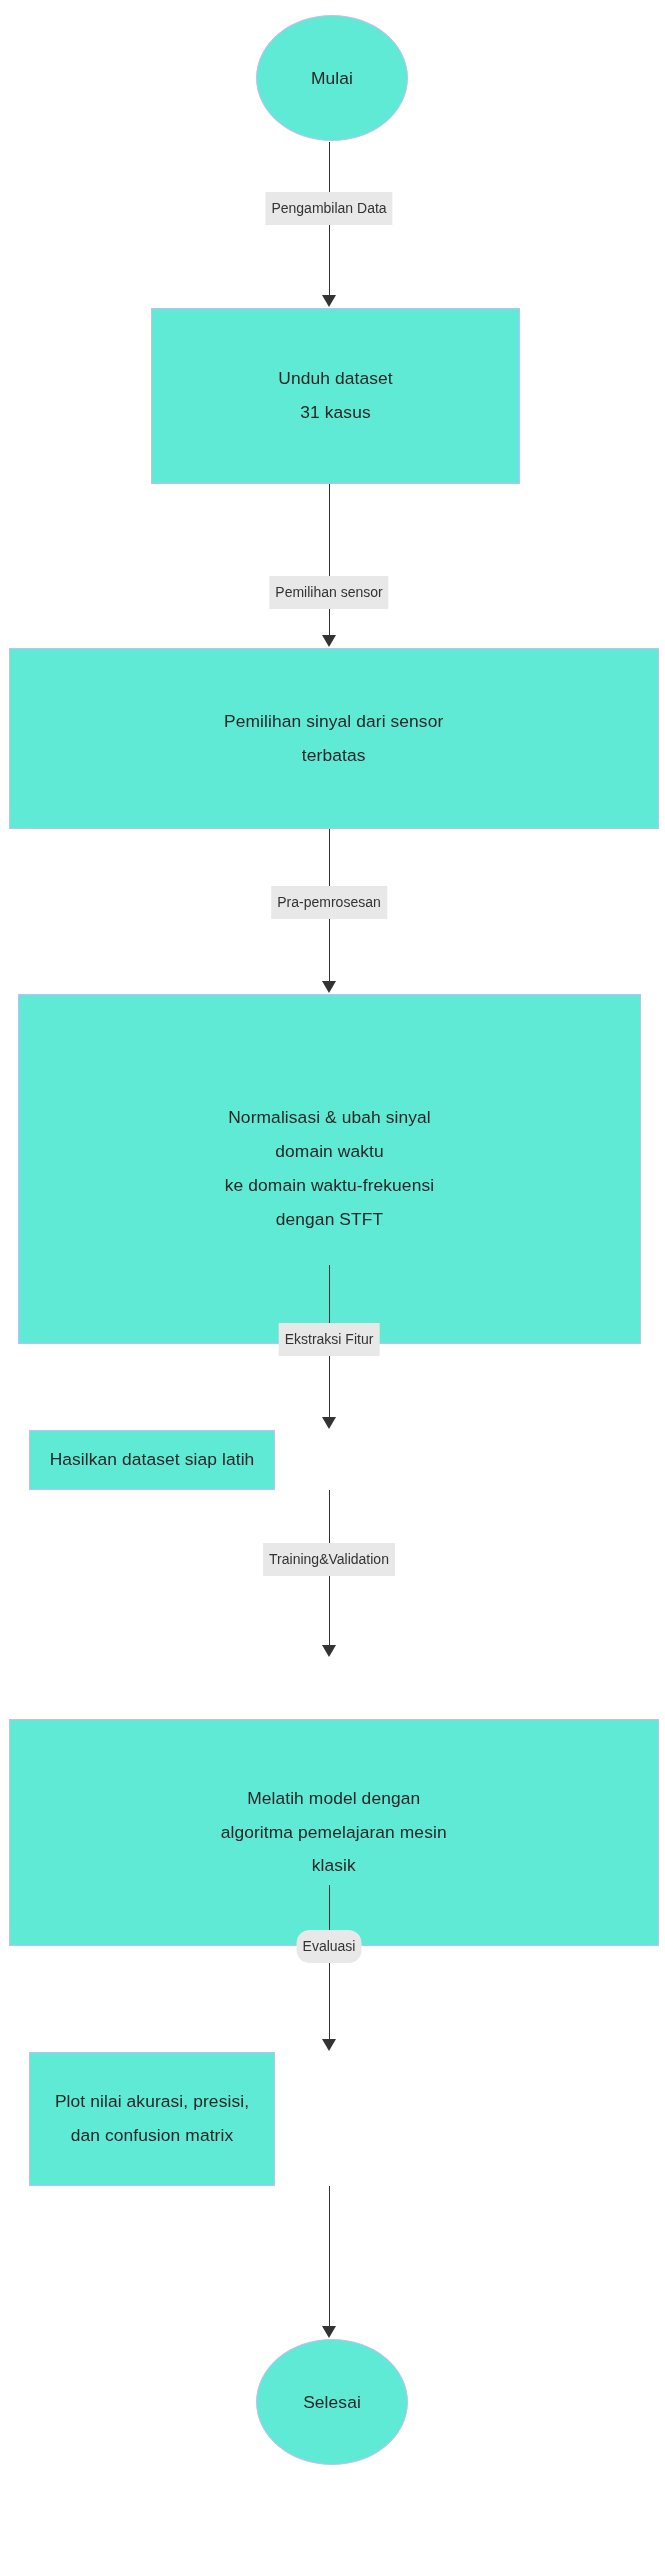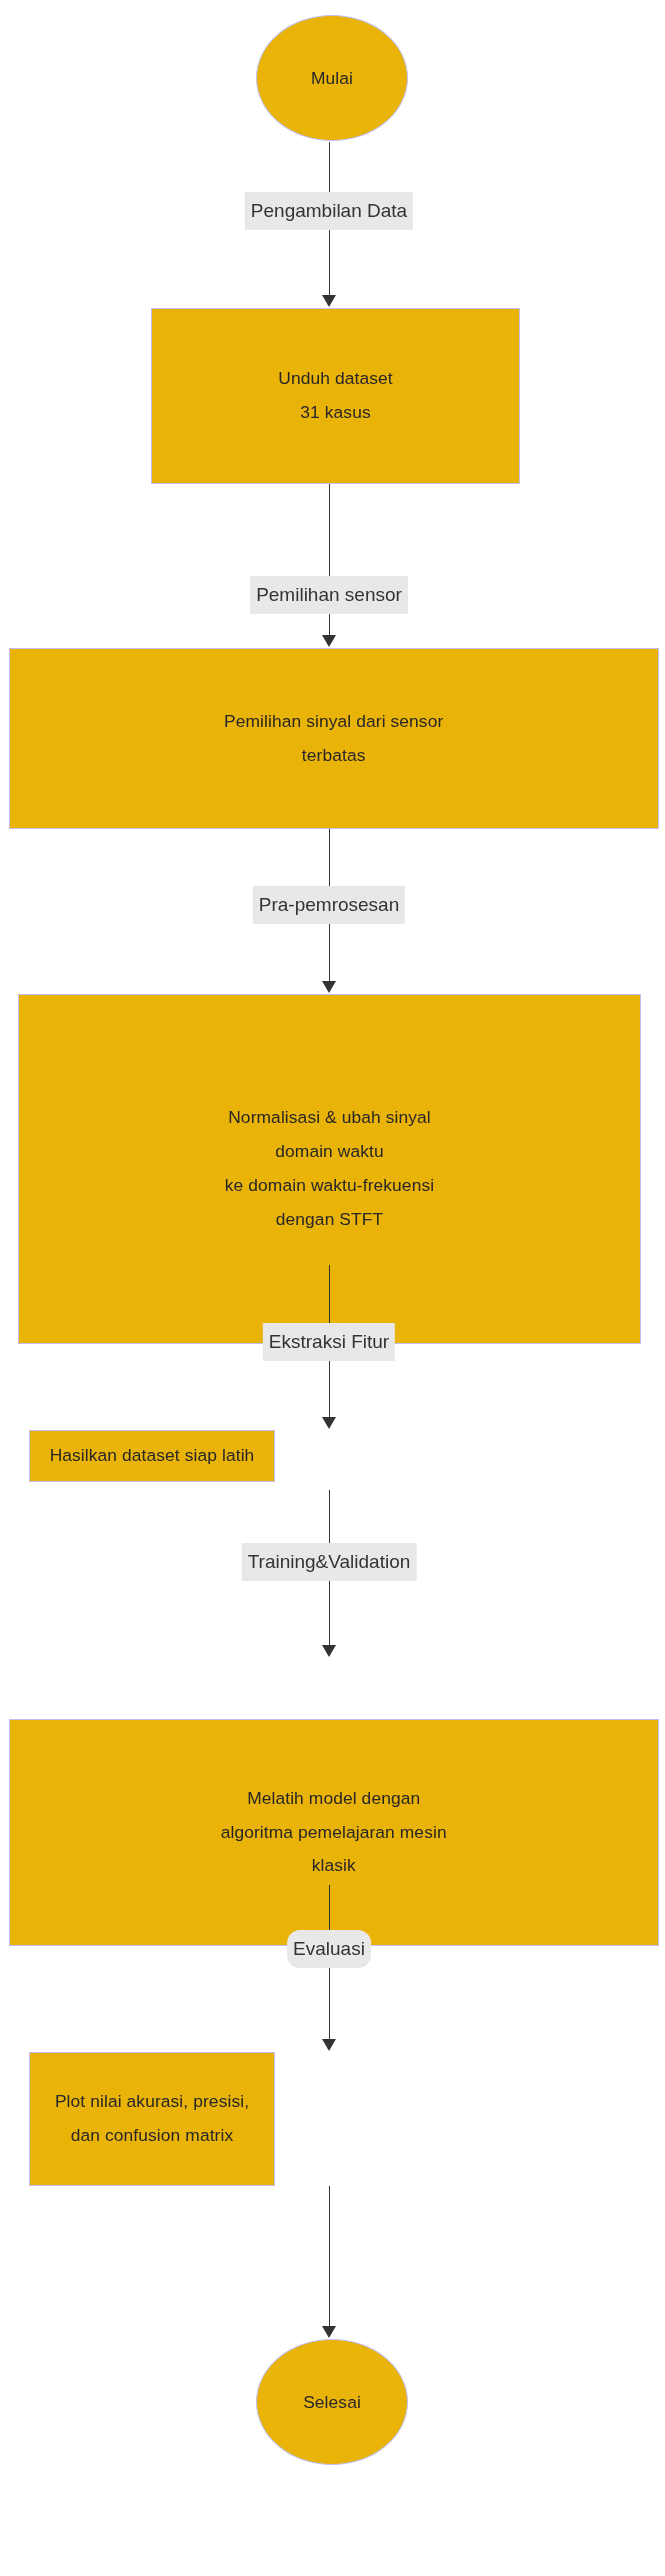--- a/index.html
+++ b/index.html
@@ -18,21 +18,21 @@
     width: 666px;
     height: 2576px;
     overflow: hidden;
     background: #ffffff;
   }
 
   
   .node {
     position: absolute;
     box-sizing: border-box;
-    background: #eab308;
+    background: #5eead4;
     border: 1.3px solid #bfbff6;
     color: #272727;
     display: flex;
     flex-direction: column;
     align-items: center;
     justify-content: center;
     text-align: center;
     font-size: 17.4px;
     line-height: 1.95;
     letter-spacing: 0.1px;
@@ -61,21 +61,21 @@
     border-left: 7.4px solid transparent;
     border-right: 7.4px solid transparent;
     border-top: 12.7px solid #333333;
   }
 
   
   .edge-label {
     position: absolute;
     background: #e8e8e8;
     color: #333333;
-    font-size: 19px;
+    font-size: 14px;
     line-height: 1;
     padding: 8.7px 6px 10.7px 6px;
     white-space: nowrap;
     transform: translateX(-50%);
     left: 329px;
   }
 </style>
 </head>
 <body>
 
@@ -111,21 +111,21 @@
     <span class="line">Normalisasi &amp; ubah sinyal</span>
     <span class="line">domain waktu</span>
     <span class="line">ke domain waktu-frekuensi</span>
     <span class="line">dengan STFT</span>
   </div>
 
   <div class="edge" style="top:1265px; height:156px;"></div>
   <div class="arrowhead" style="top:1417px;"></div>
   <div class="edge-label" style="top:1323px;">Ekstraksi Fitur</div>
 
-  <div class="node" style="left:29px; top:1430px; width:246px; height:52px;">
+  <div class="node" style="left:29px; top:1430px; width:246px; height:60px;">
     <span class="line">Hasilkan dataset siap latih</span>
   </div>
 
   <div class="edge" style="top:1490px; height:159px;"></div>
   <div class="arrowhead" style="top:1645px;"></div>
   <div class="edge-label" style="top:1543px;">Training&amp;Validation</div>
 
   <div class="node" style="left:8.7px; top:1719px; width:650px; height:227px;">
     <span class="line">Melatih model dengan</span>
     <span class="line">algoritma pemelajaran mesin</span>

